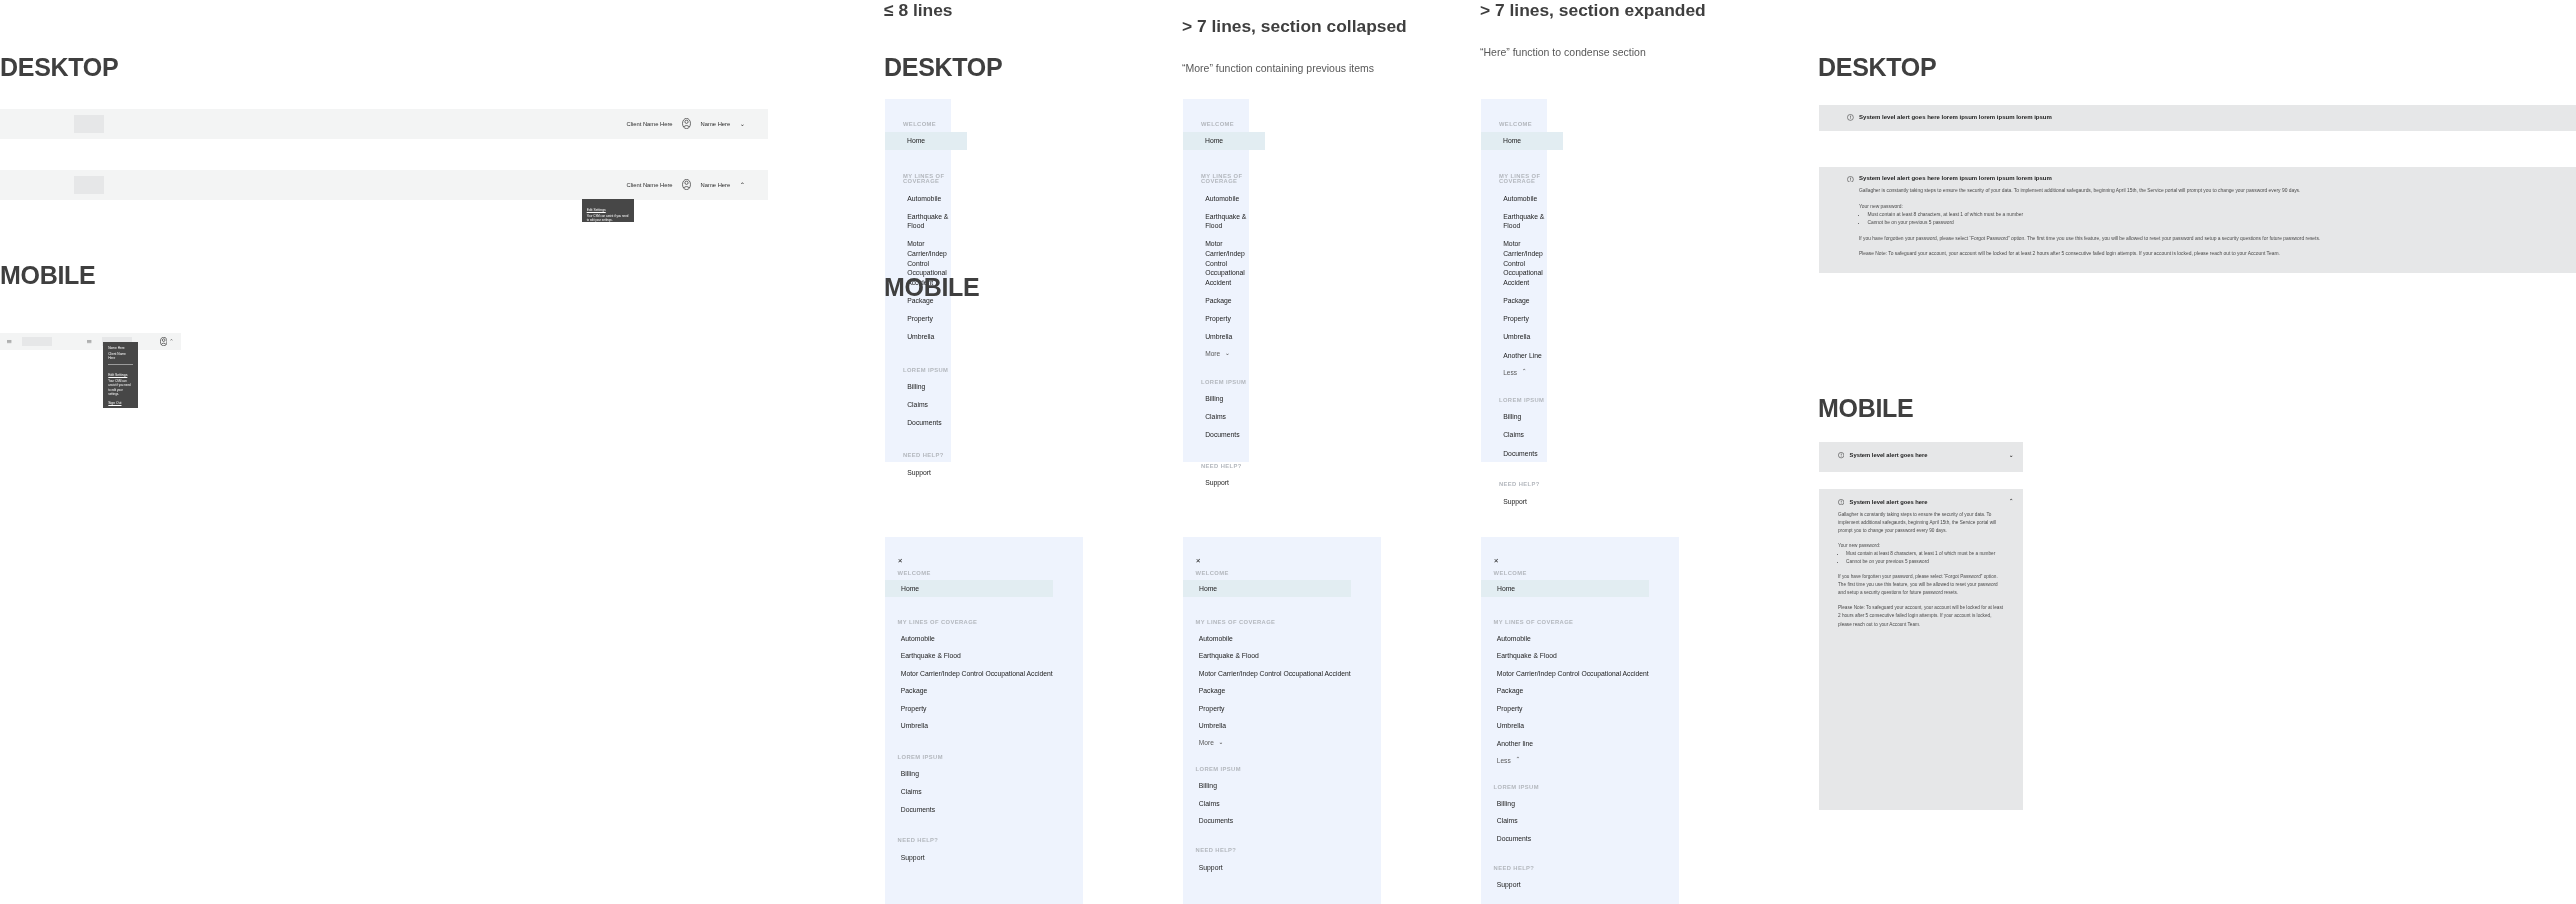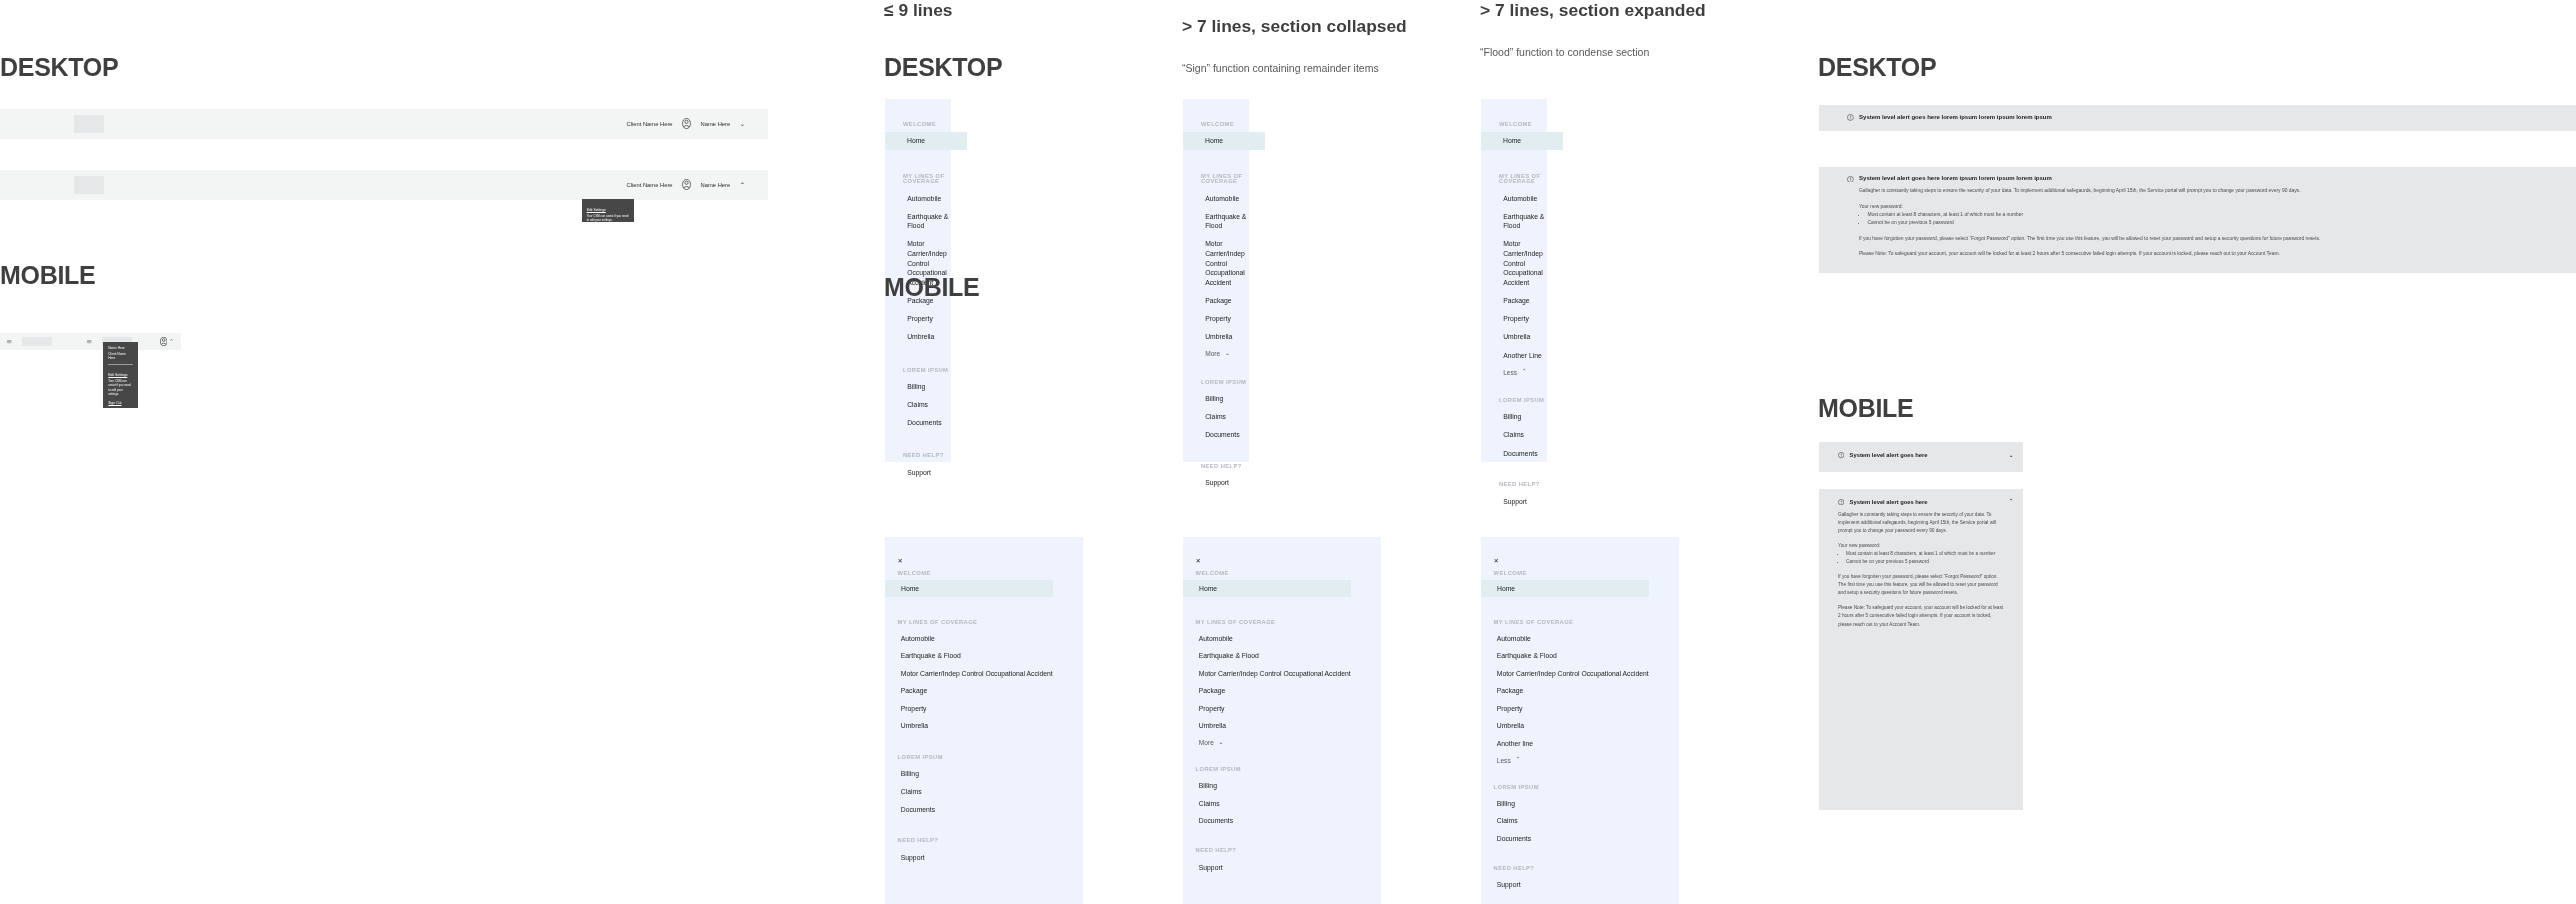--- a/index.html
+++ b/index.html
@@ -177,29 +177,29 @@
       <div class="dd-rule" style="margin:3.2px 0 3.7px 0;"></div>
       <a class="dd-link" style="font-size:3.4px;">Edit Settings</a>
       <div class="dd-note" style="font-size:2.9px;margin-top:1.1px;">Your CSM can assist if you need to edit your settings.</div>
       <a class="dd-link" style="font-size:3.4px;margin-top:3.2px;">Sign Out</a>
     </div>
   </div>
 
   <div>
 
     <div style="position:absolute;left:884px;top:0px;width:274px;">
-      <div class="spec-title">≤ 9 lines</div>
+      <div class="spec-title">≤ 8 lines</div>
     </div>
     <div style="position:absolute;left:1182px;top:16px;width:284px;">
       <div class="spec-title">&gt; 7 lines, section collapsed</div>
-      <div class="spec-sub" style="margin-top:26px;">“Sign” function containing remainder items</div>
+      <div class="spec-sub" style="margin-top:26px;">“More” function containing previous items</div>
     </div>
     <div style="position:absolute;left:1480px;top:0px;width:284px;">
       <div class="spec-title">&gt; 7 lines, section expanded</div>
-      <div class="spec-sub" style="margin-top:26px;">“Flood” function to condense section</div>
+      <div class="spec-sub" style="margin-top:26px;">“Here” function to condense section</div>
     </div>
 
     <div class="section-title" style="position:absolute;left:884px;top:55px;">DESKTOP</div>
 
     <div class="navcol" style="left:885px;top:99px;width:66px;height:363px;">
       <div style="padding:22.6px 0 0 18px;">
         <div class="nav-group-label">WELCOME</div>
         <div class="nav-item active" style="margin:4.2px 0 0 -18px;padding:4.2px 0 4.2px 22px;width:82px;">Home</div>
 
         <div class="nav-group-label" style="margin-top:24px;">MY LINES OF COVERAGE</div>

